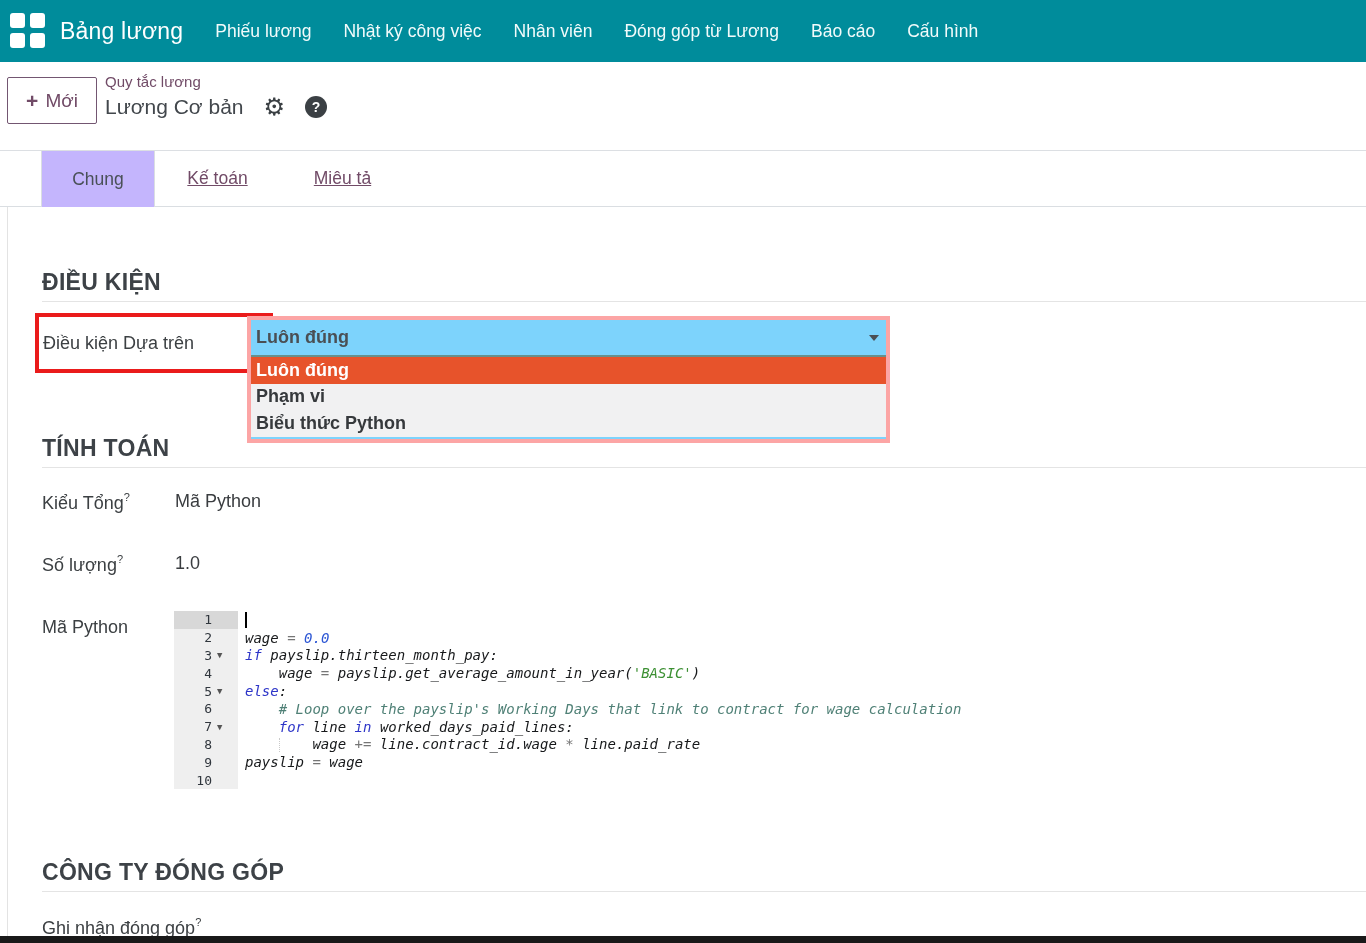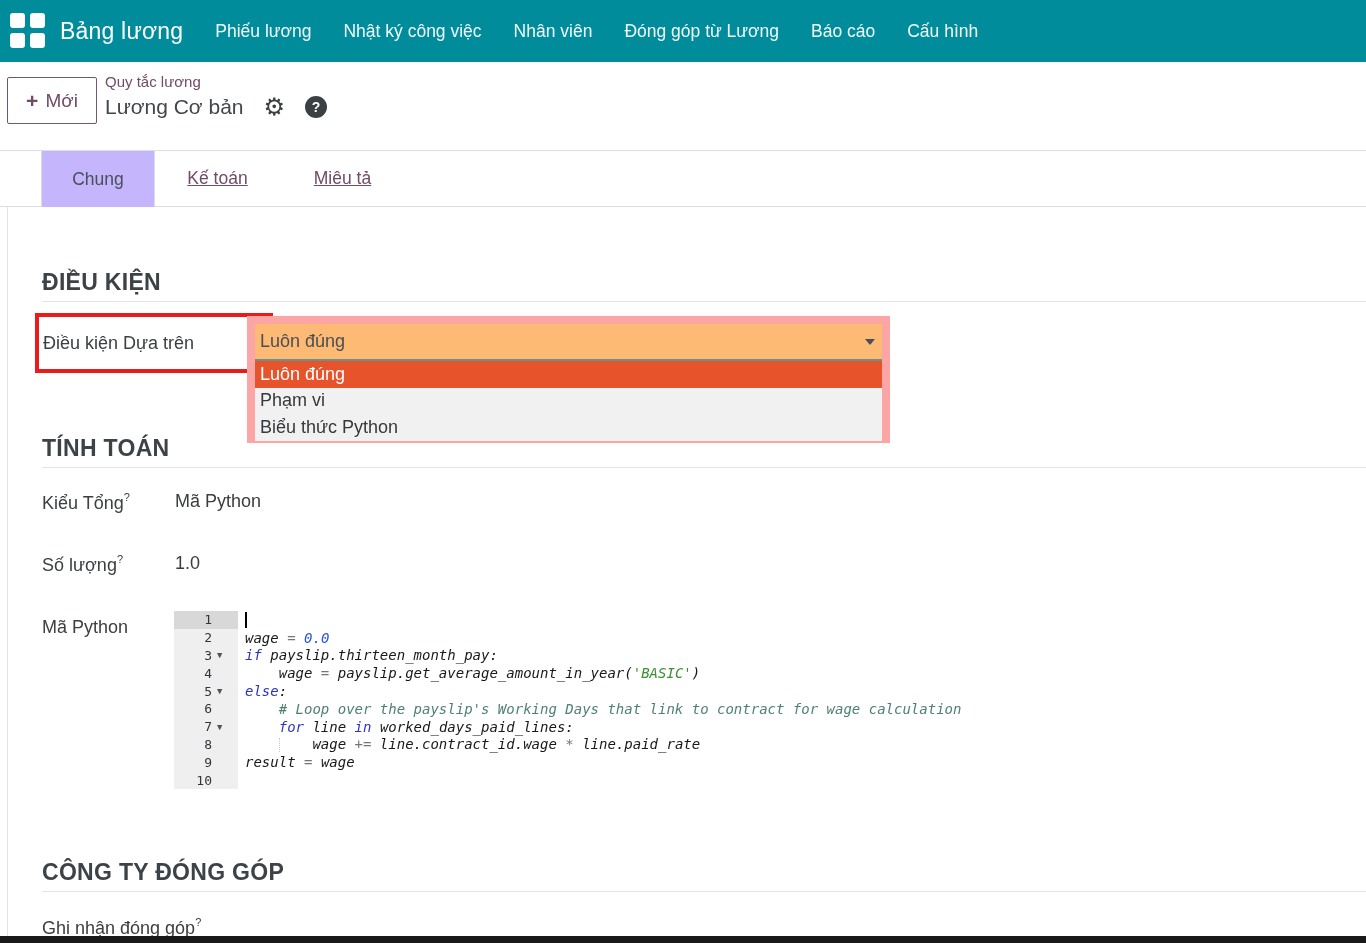--- a/index.html
+++ b/index.html
@@ -57,21 +57,21 @@
   .flabel { position:absolute; left:42px; font-size:18px; color:#3c4043; white-space:nowrap; }
   .fvalue { position:absolute; left:175px; font-size:18px; color:#3a3d40; white-space:nowrap; }
   .help-sup { font-size:11px; vertical-align:8px; color:#3c4043; }
 
   
   .cond-label-box { position:absolute; left:35px; top:106px; width:238px; height:60px;
                     border:4px solid #EA1B1B; background:#fff; display:flex;
                     align-items:center; padding-left:4px; }
   .cond-label-box span { font-size:18px; color:#3c4043; }
   .cond-value-box { position:absolute; left:247px; top:109px; width:643px; height:127px;
-                    border:8px solid #fca5a5; background:#fdba74; }
+                    border:4px solid #fca5a5; background:#7dd3fc;font-weight:bold; }
   .select-row { height:37px; display:flex; align-items:center;
                 border-bottom:2px solid #68908C; cursor:pointer; }
   .select-row .sel-text { font-size:18px; color:#4a4f54; padding-left:5px; flex:1; }
   .caret { width:0; height:0; border-left:5px solid transparent; border-right:5px solid transparent;
            border-top:6px solid #4a4f54; margin-right:7px; }
   .opts { height:80px; background:#f1f1f2; overflow:hidden; }
   .opt { height:26.6px; display:flex; align-items:center; padding-left:5px;
          font-size:18px; color:#36393c; cursor:pointer; }
   .opt.sel { background:#E7532B; color:#fff; }
 
@@ -227,21 +227,21 @@
         </div>
       <div class="code" id="code">
           <div class="c-row"></div>
           <div class="c-row"><span class="tok-pl">wage </span><span class="tok-op">=</span><span class="tok-pl"> </span><span class="tok-num">0.0</span></div>
           <div class="c-row"><span class="tok-kw">if</span><span class="tok-pl"> payslip.thirteen_month_pay:</span></div>
           <div class="c-row"><span class="tok-pl">    wage </span><span class="tok-op">=</span><span class="tok-pl"> payslip.get_average_amount_in_year(</span><span class="tok-str">'BASIC'</span><span class="tok-pl">)</span></div>
           <div class="c-row"><span class="tok-kw">else</span><span class="tok-pl">:</span></div>
           <div class="c-row"><span class="tok-pl">    </span><span class="tok-com"># Loop over the payslip's Working Days that link to contract for wage calculation</span></div>
           <div class="c-row"><span class="tok-pl">    </span><span class="tok-kw">for</span><span class="tok-pl"> line </span><span class="tok-kw">in</span><span class="tok-pl"> worked_days_paid_lines:</span></div>
           <div class="c-row"><span class="tok-pl">        wage </span><span class="tok-op">+=</span><span class="tok-pl"> line.contract_id.wage </span><span class="tok-op">*</span><span class="tok-pl"> line.paid_rate</span></div>
-          <div class="c-row"><span class="tok-pl">result </span><span class="tok-op">=</span><span class="tok-pl"> wage</span></div>
+          <div class="c-row"><span class="tok-pl">payslip </span><span class="tok-op">=</span><span class="tok-pl"> wage</span></div>
           <div class="c-row"></div>
         </div>
       <div class="cursor"></div>
       <div class="indent-guide"></div>
     </div>
 
     <div class="section-title" style="top:652px">CÔNG TY ĐÓNG GÓP</div>
     <div class="rule" style="top:684px"></div>
 
     <div class="flabel" style="top:709px">

